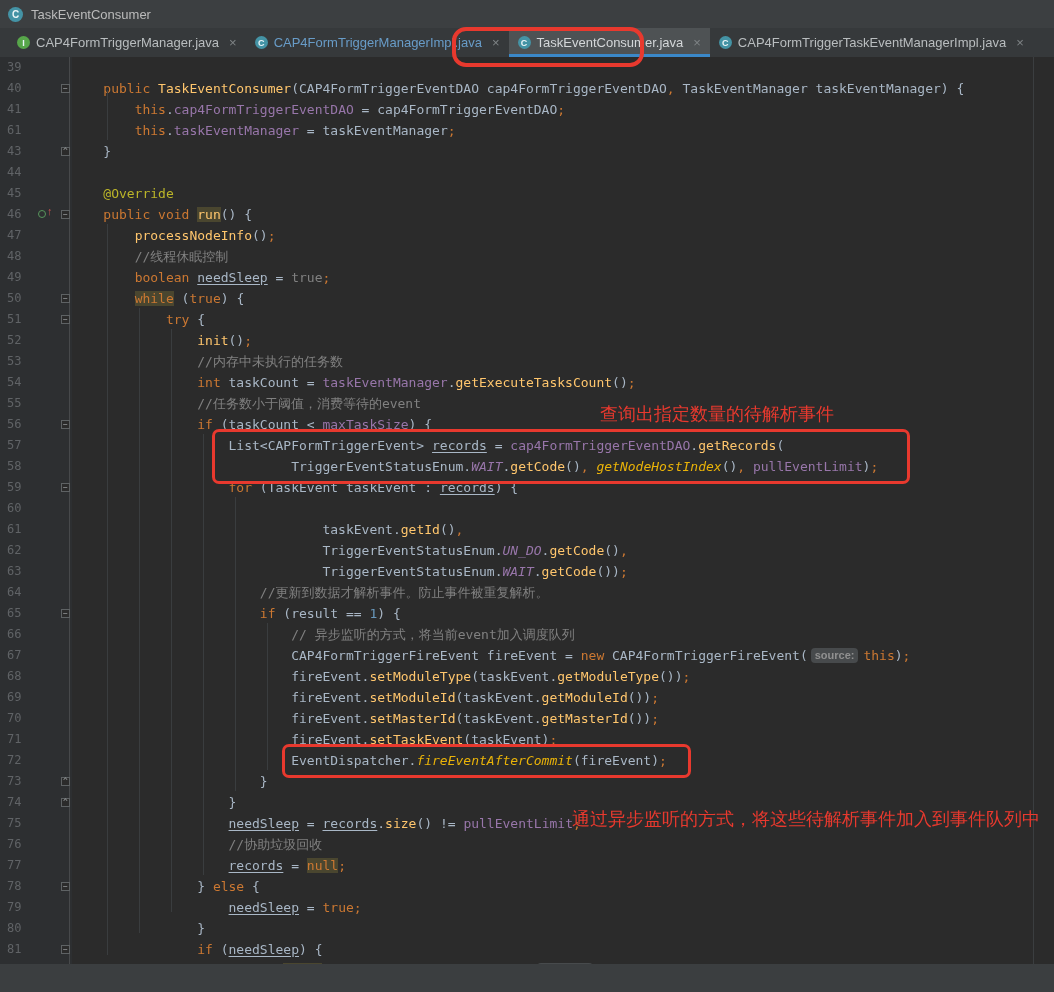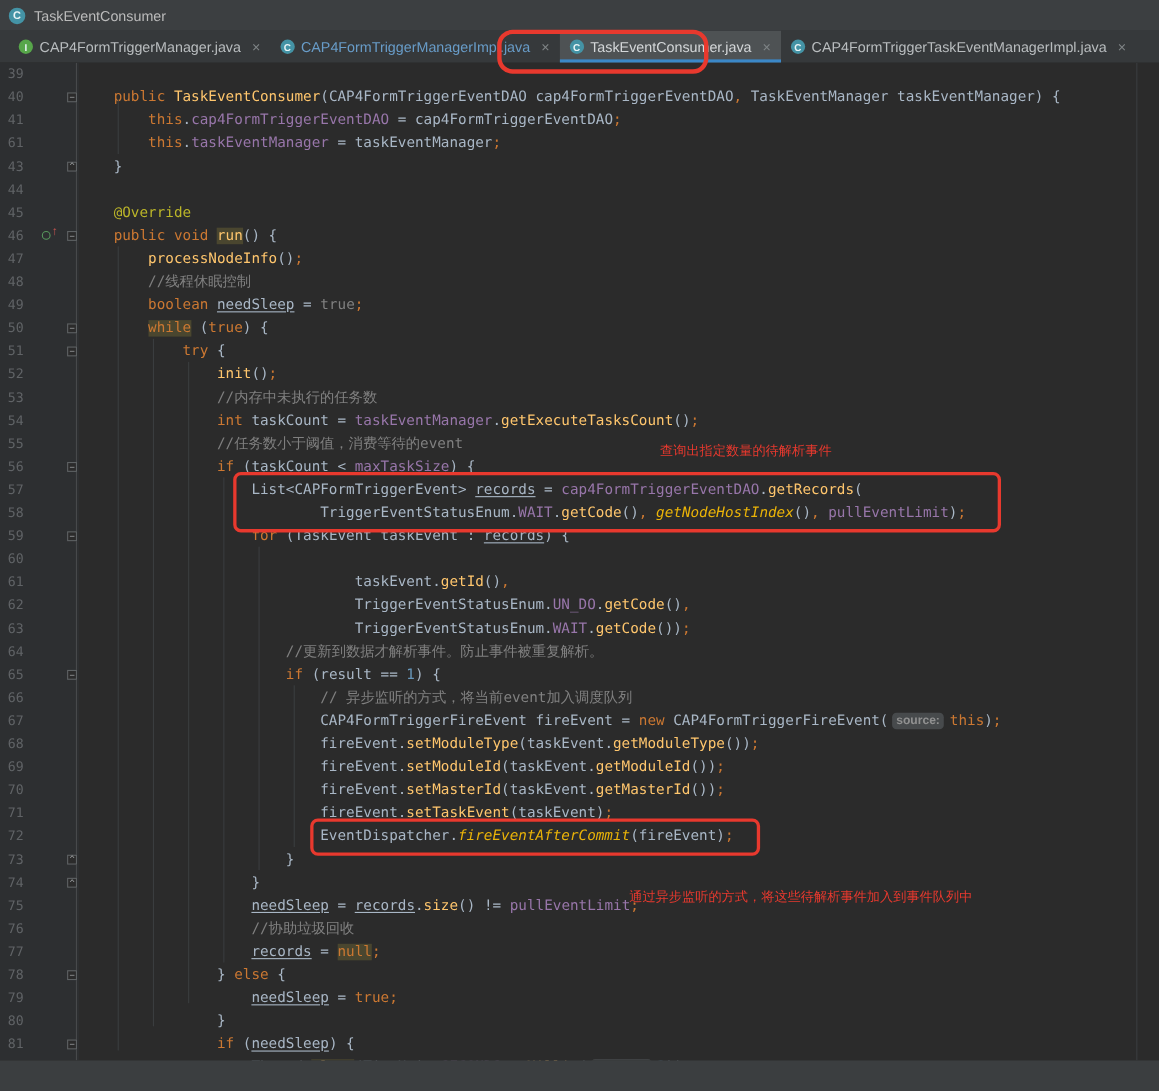--- a/index.html
+++ b/index.html
@@ -31,33 +31,33 @@
   .slot-ovr{width:22px;flex:0 0 auto;display:flex;align-items:center;justify-content:flex-end;}
   .slot-fold{width:14px;flex:0 0 auto;display:flex;align-items:center;justify-content:flex-end;}
   .code{white-space:pre;font:13px/21px "DejaVu Sans Mono",monospace;color:#A9B7C6;padding-left:2px;}
   .foldbox{width:9px;height:9px;box-sizing:border-box;border:1px solid #5E6264;background:#2B2B2B;
            color:#9DA0A2;font:8px/7px "DejaVu Sans Mono",monospace;text-align:center;}
   .ovricon{position:relative;width:18px;height:12px;}
   .ovricon .ring{position:absolute;left:0;top:1px;width:8px;height:8px;border:1.5px solid #57965C;border-radius:50%;box-sizing:border-box;}
   .ovricon .arr{position:absolute;left:9px;top:-3px;color:#C75450;font-size:11px;line-height:11px;}
   
   .s-def{color:#A9B7C6}.s-kw{color:#CC7832}.s-mth{color:#FFC66D}.s-mthi{color:#eab308;font-style:italic}
-  .s-fld{color:#9876AA}.s-fldi{color:#9876AA;}
+  .s-fld{color:#9876AA}.s-fldi{color:#9876AA;font-style:italic}
   .s-var{color:#A9B7C6;text-decoration:underline;text-underline-offset:2px;}
   .s-com{color:#808080}.s-ann{color:#BBB529}.s-num{color:#6897BB}.s-dim{color:#808080}
   .s-kwhl{color:#CC7832;background:#4A462F}.s-mthhl{color:#FFC66D;background:#4A462F}
   .s-hint{display:inline-block;background:#474A4C;color:#909090;border-radius:4px;padding:0 4px;
           font-size:11px;line-height:15px;vertical-align:1px;margin:0 5px 0 3px;font-family:"Liberation Sans",sans-serif;font-weight:bold;}
   .guide{position:absolute;width:1px;background:#3A3D3F;}
   
   .bottombar{position:absolute;left:0;top:964px;width:100%;height:28px;background:#3B3E40;}
   
   .redbox{position:absolute;border:3px solid var(--red,#E8392E);border-radius:7px;pointer-events:none;}
   .redbox.tabbox{border-width:4px;border-radius:14px;}
-  .rednote{position:absolute;color:var(--red,#E8392E);font-size:12px;font-family:"Liberation Sans",sans-serif;
+  .rednote{position:absolute;color:var(--red,#E8392E);font-size:18px;font-family:"Liberation Sans",sans-serif;
            white-space:nowrap;pointer-events:none;}
 </style>
 </head>
 <body>
 
 <div class="screen">
 
   <div class="titlebar">
     <span class="badge c">C</span>
     <span class="title">TaskEventConsumer</span>

